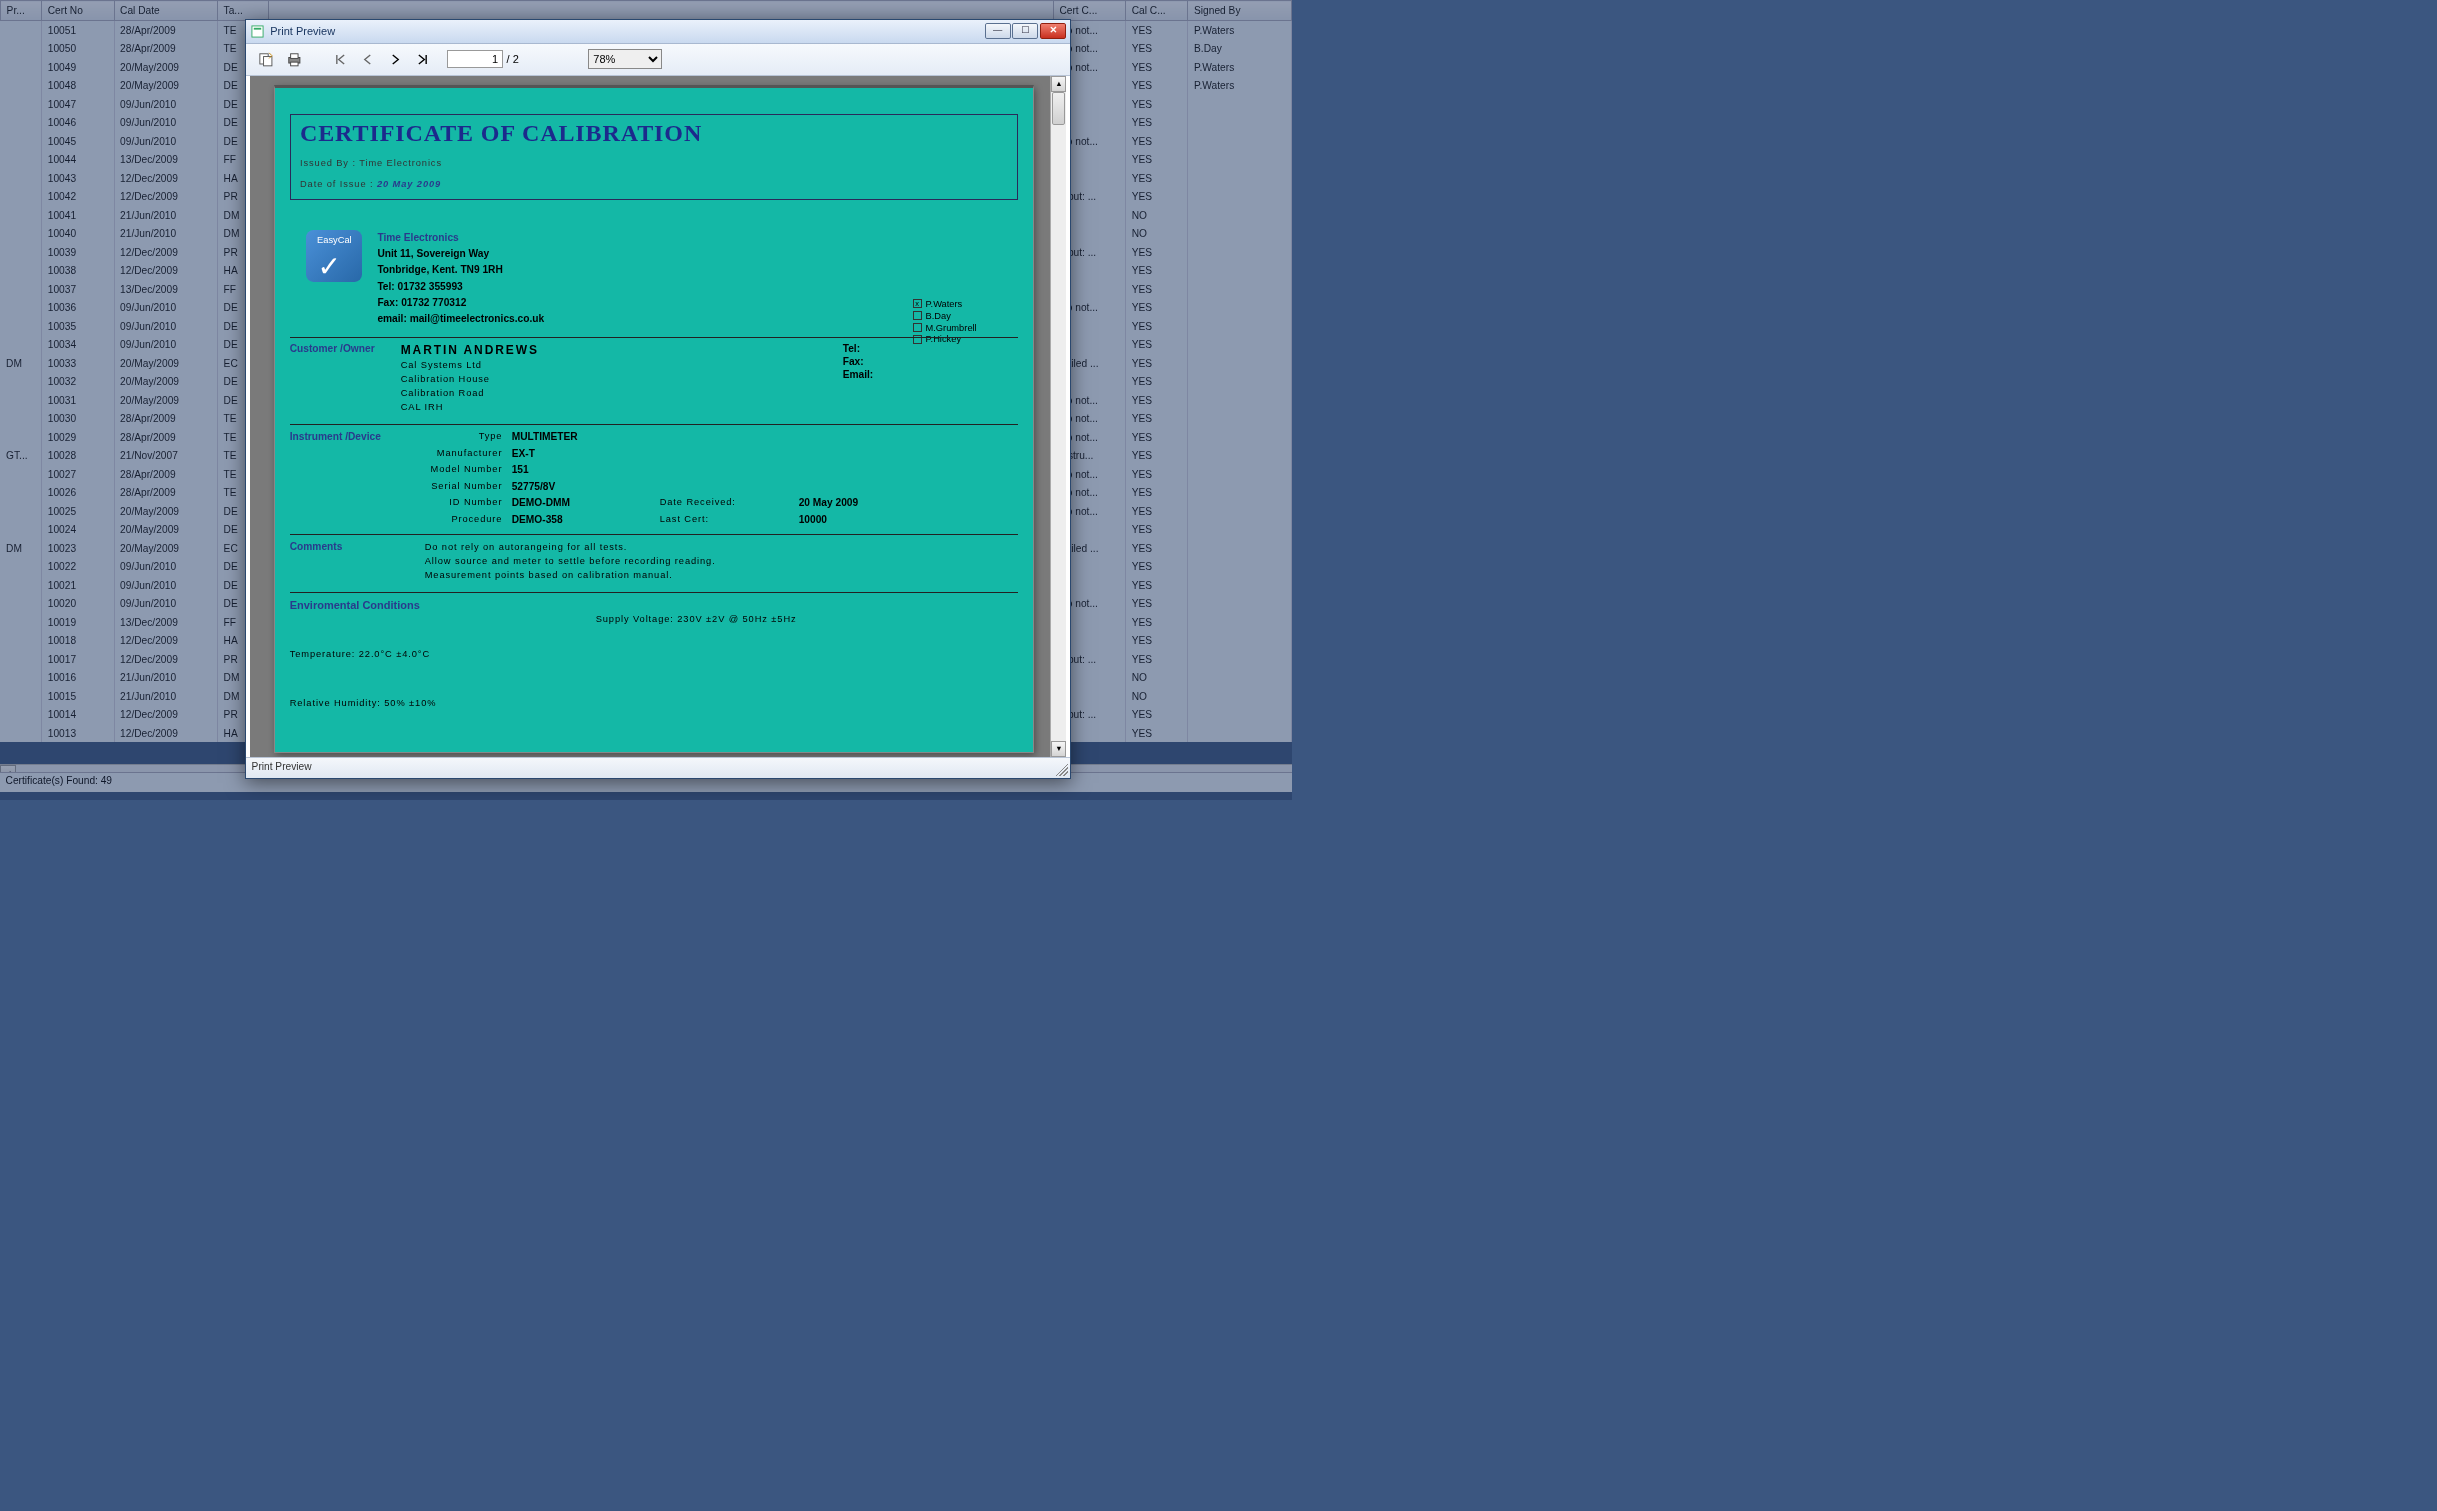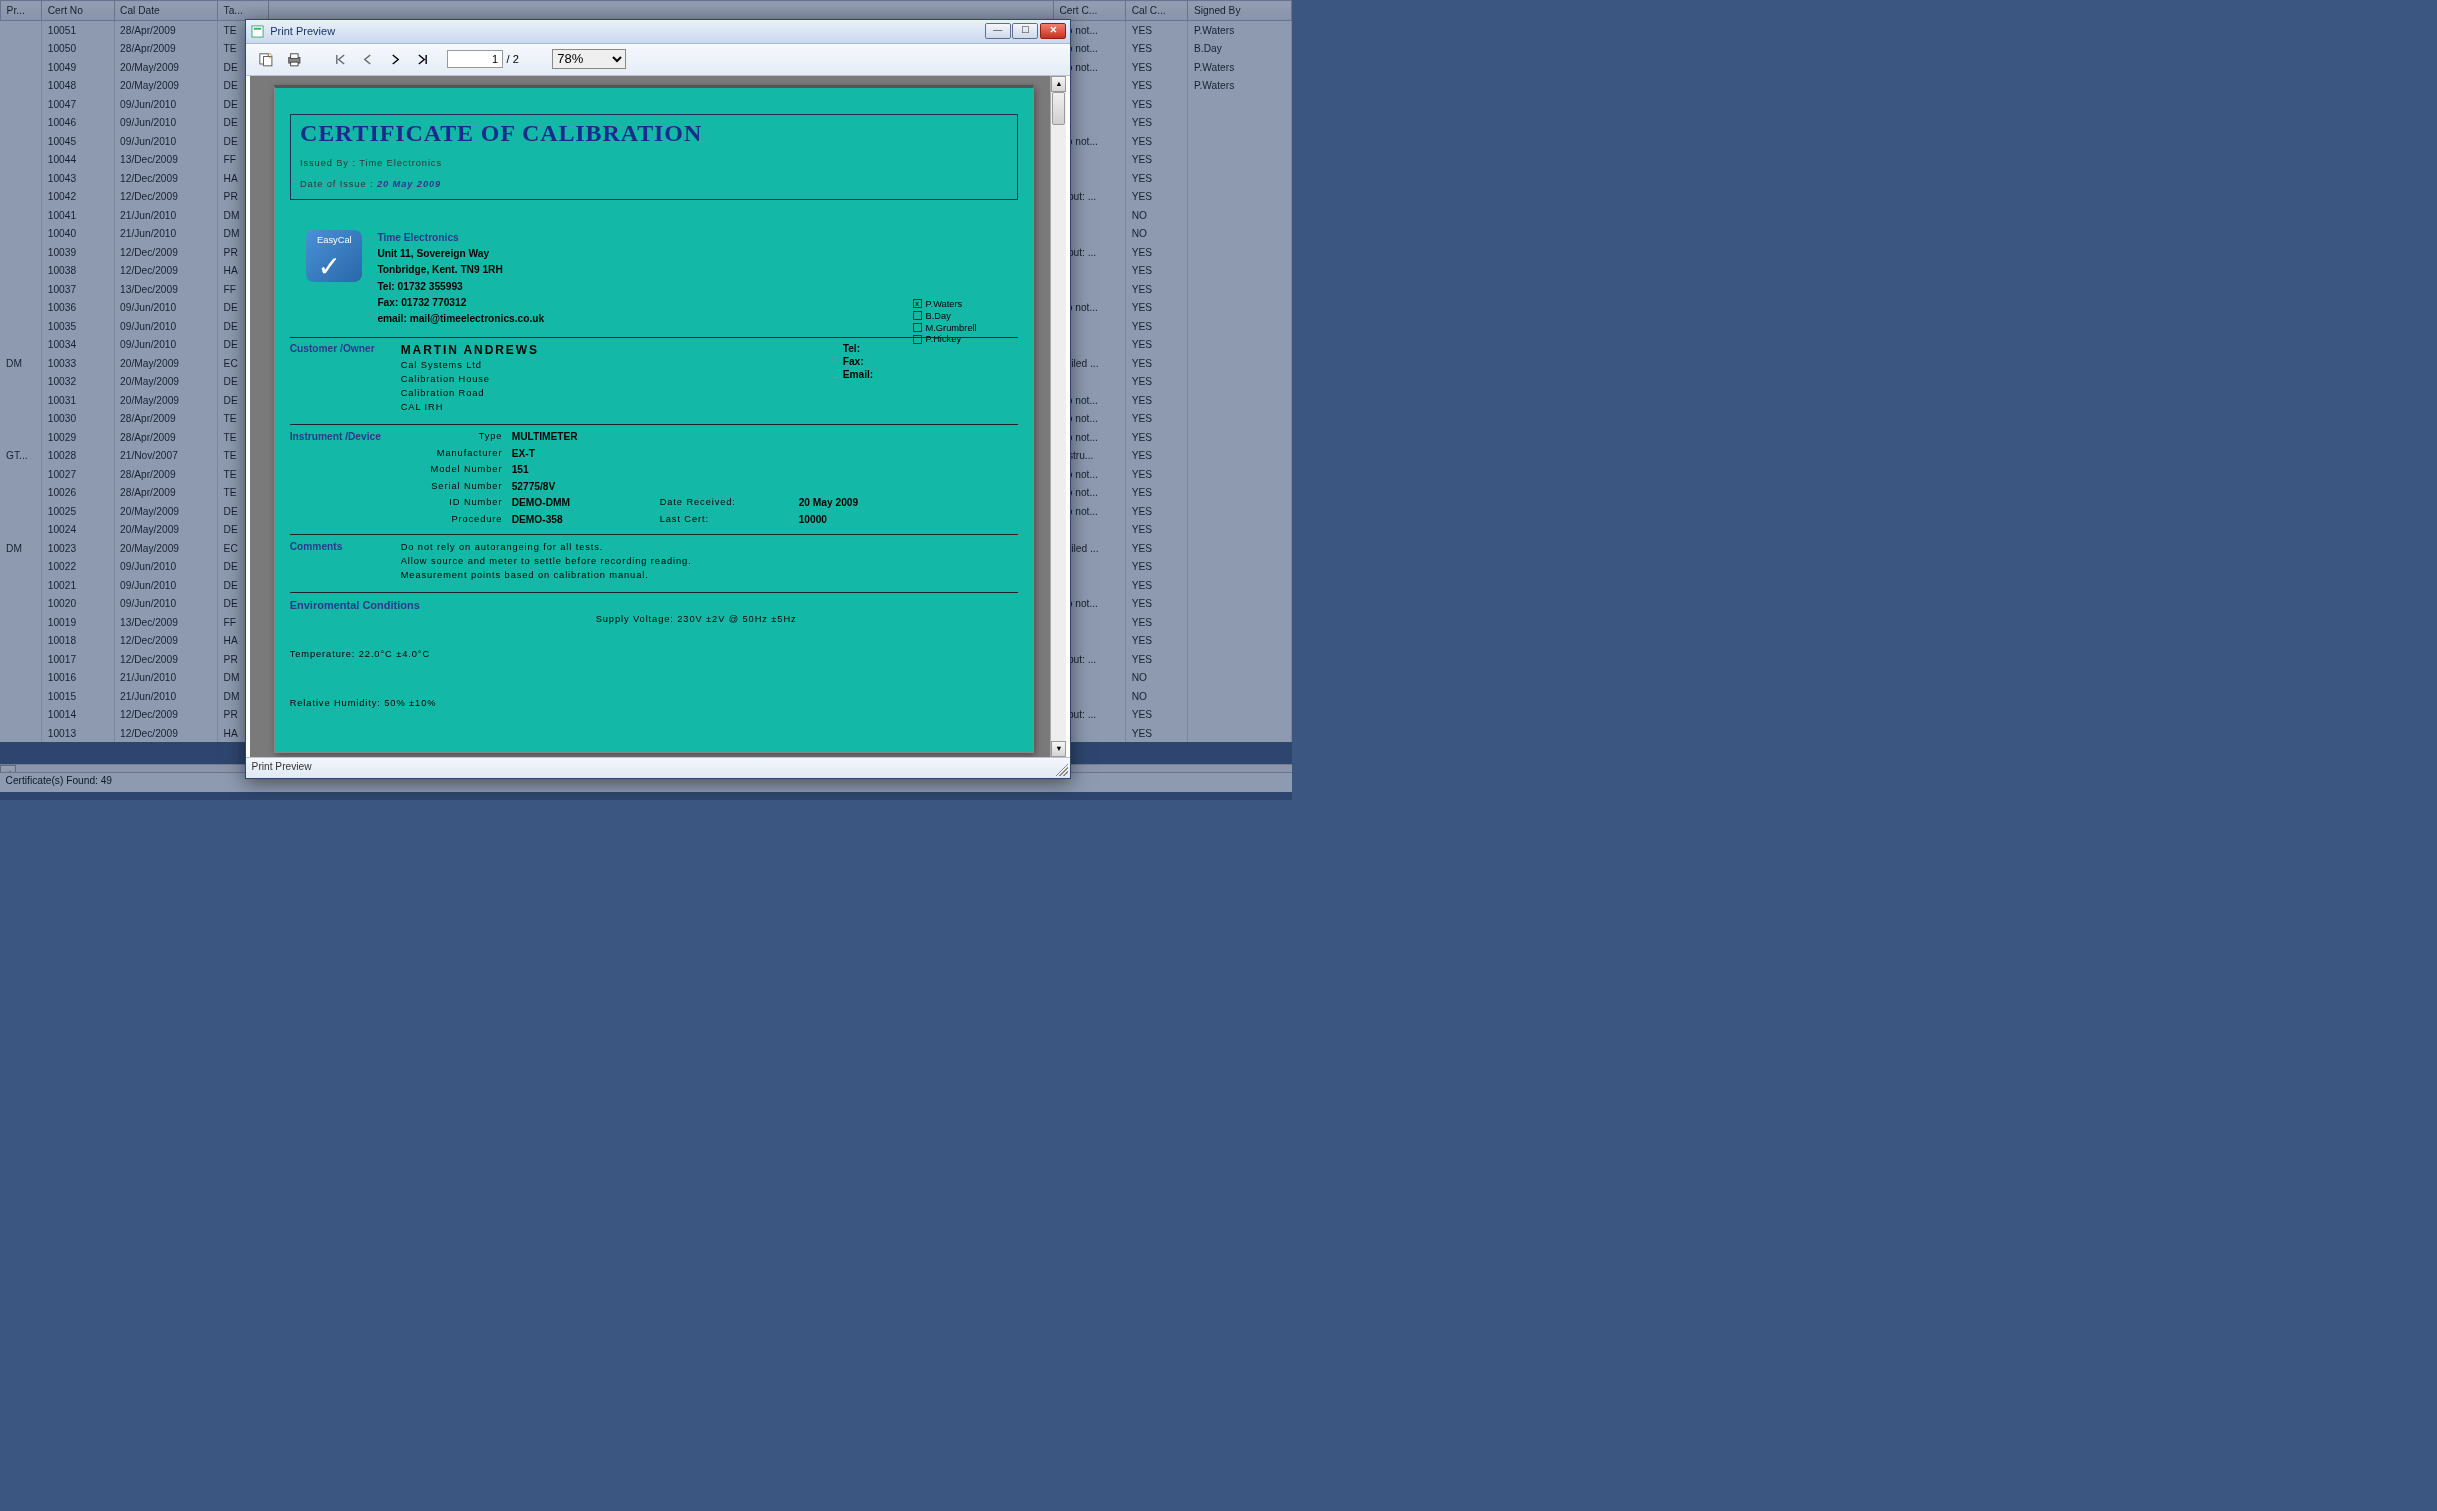--- a/index.html
+++ b/index.html
@@ -150,21 +150,22 @@
   text-align: right;
   padding-right: 3.7px;
   border: 0.9px solid #999;
   font-size: 11px;
 }
 .pagebox span { font-size: 11px; }
 .zoomwrap { margin-left: 28px; }
 .zoomwrap select {
   width: 74px; height: 20.4px;
   border: 0.9px solid #888;
-  font-size: 13px;
+  font-size: 11px;
+  margin-left: 36px;
 }
 .preview-area {
   position: absolute;
   top: 56px; left: 3.7px; right: 3.7px; bottom: 20.4px;
   background: #7a7a7a;
   overflow: hidden;
 }
 .preview-scroll {
   position: absolute;
   right: 0; top: 0; bottom: 0; width: 16px;
@@ -283,21 +284,21 @@
   font-weight: bold;
 }
 .section .scontent { flex: 1; }
 .customer-name { font-weight: bold; letter-spacing: 1.9px; font-size: 12px; }
 .addr { font-size: 9.3px; letter-spacing: 0.9px; line-height: 1.5; margin-top: 1.9px; }
 .contact { position: absolute; left: 519px; font-size: 10.2px; }
 .contact div { margin-bottom: 1.9px; margin-left: 34px; }
 .devgrid { display: grid; grid-template-columns: 111px 148px 139px auto; row-gap: 5.6px; font-size: 10.2px; }
 .devgrid .k { text-align: right; padding-right: 9.3px; letter-spacing: 0.9px; font-size: 9.3px; }
 .devgrid .v { font-weight: bold; }
-.comments { font-size: 9.3px; letter-spacing: 0.9px; line-height: 1.5; }
+.comments { font-size: 9.3px; letter-spacing: 0.9px; line-height: 1.5; margin-left: 24px; }
 .env { font-weight: bold; color: #2a3a8c; font-size: 11px; }
 .envrow { font-size: 9.3px; letter-spacing: 0.9px; margin-top: 3.7px; display: flex; }
 .envrow .l { width: 306px; margin-top: 35px; }
 </style>
 </head>
 <body>
 
 <table class="bg-table">
   <thead>
     <tr id="bghead">

